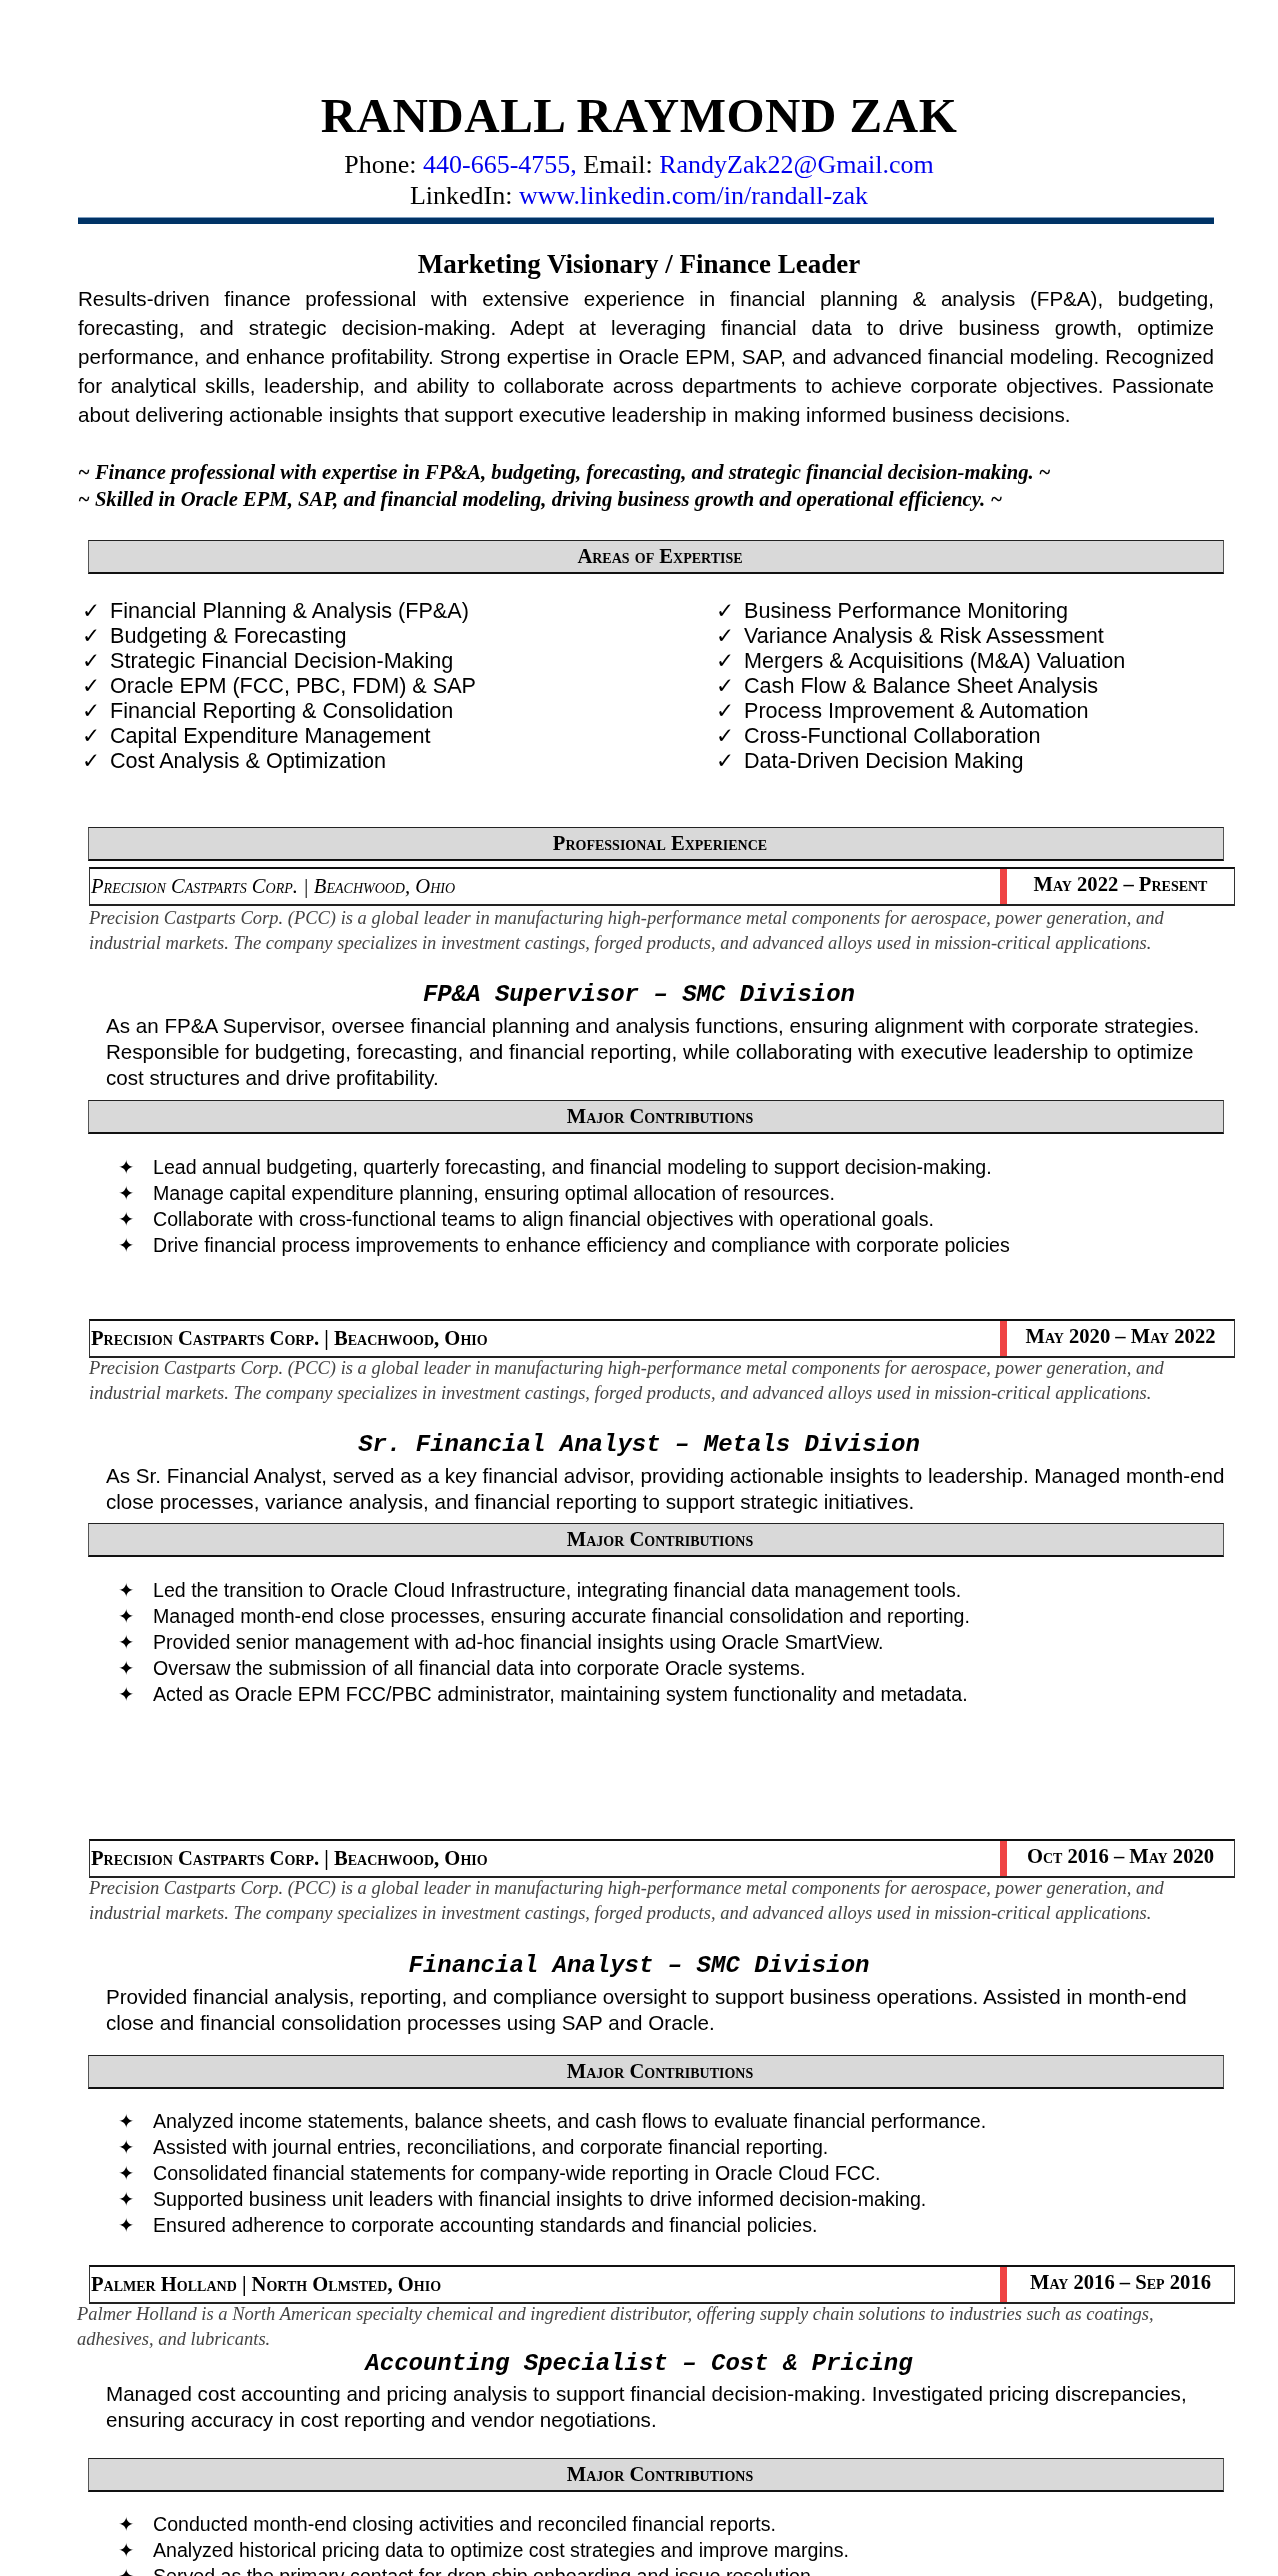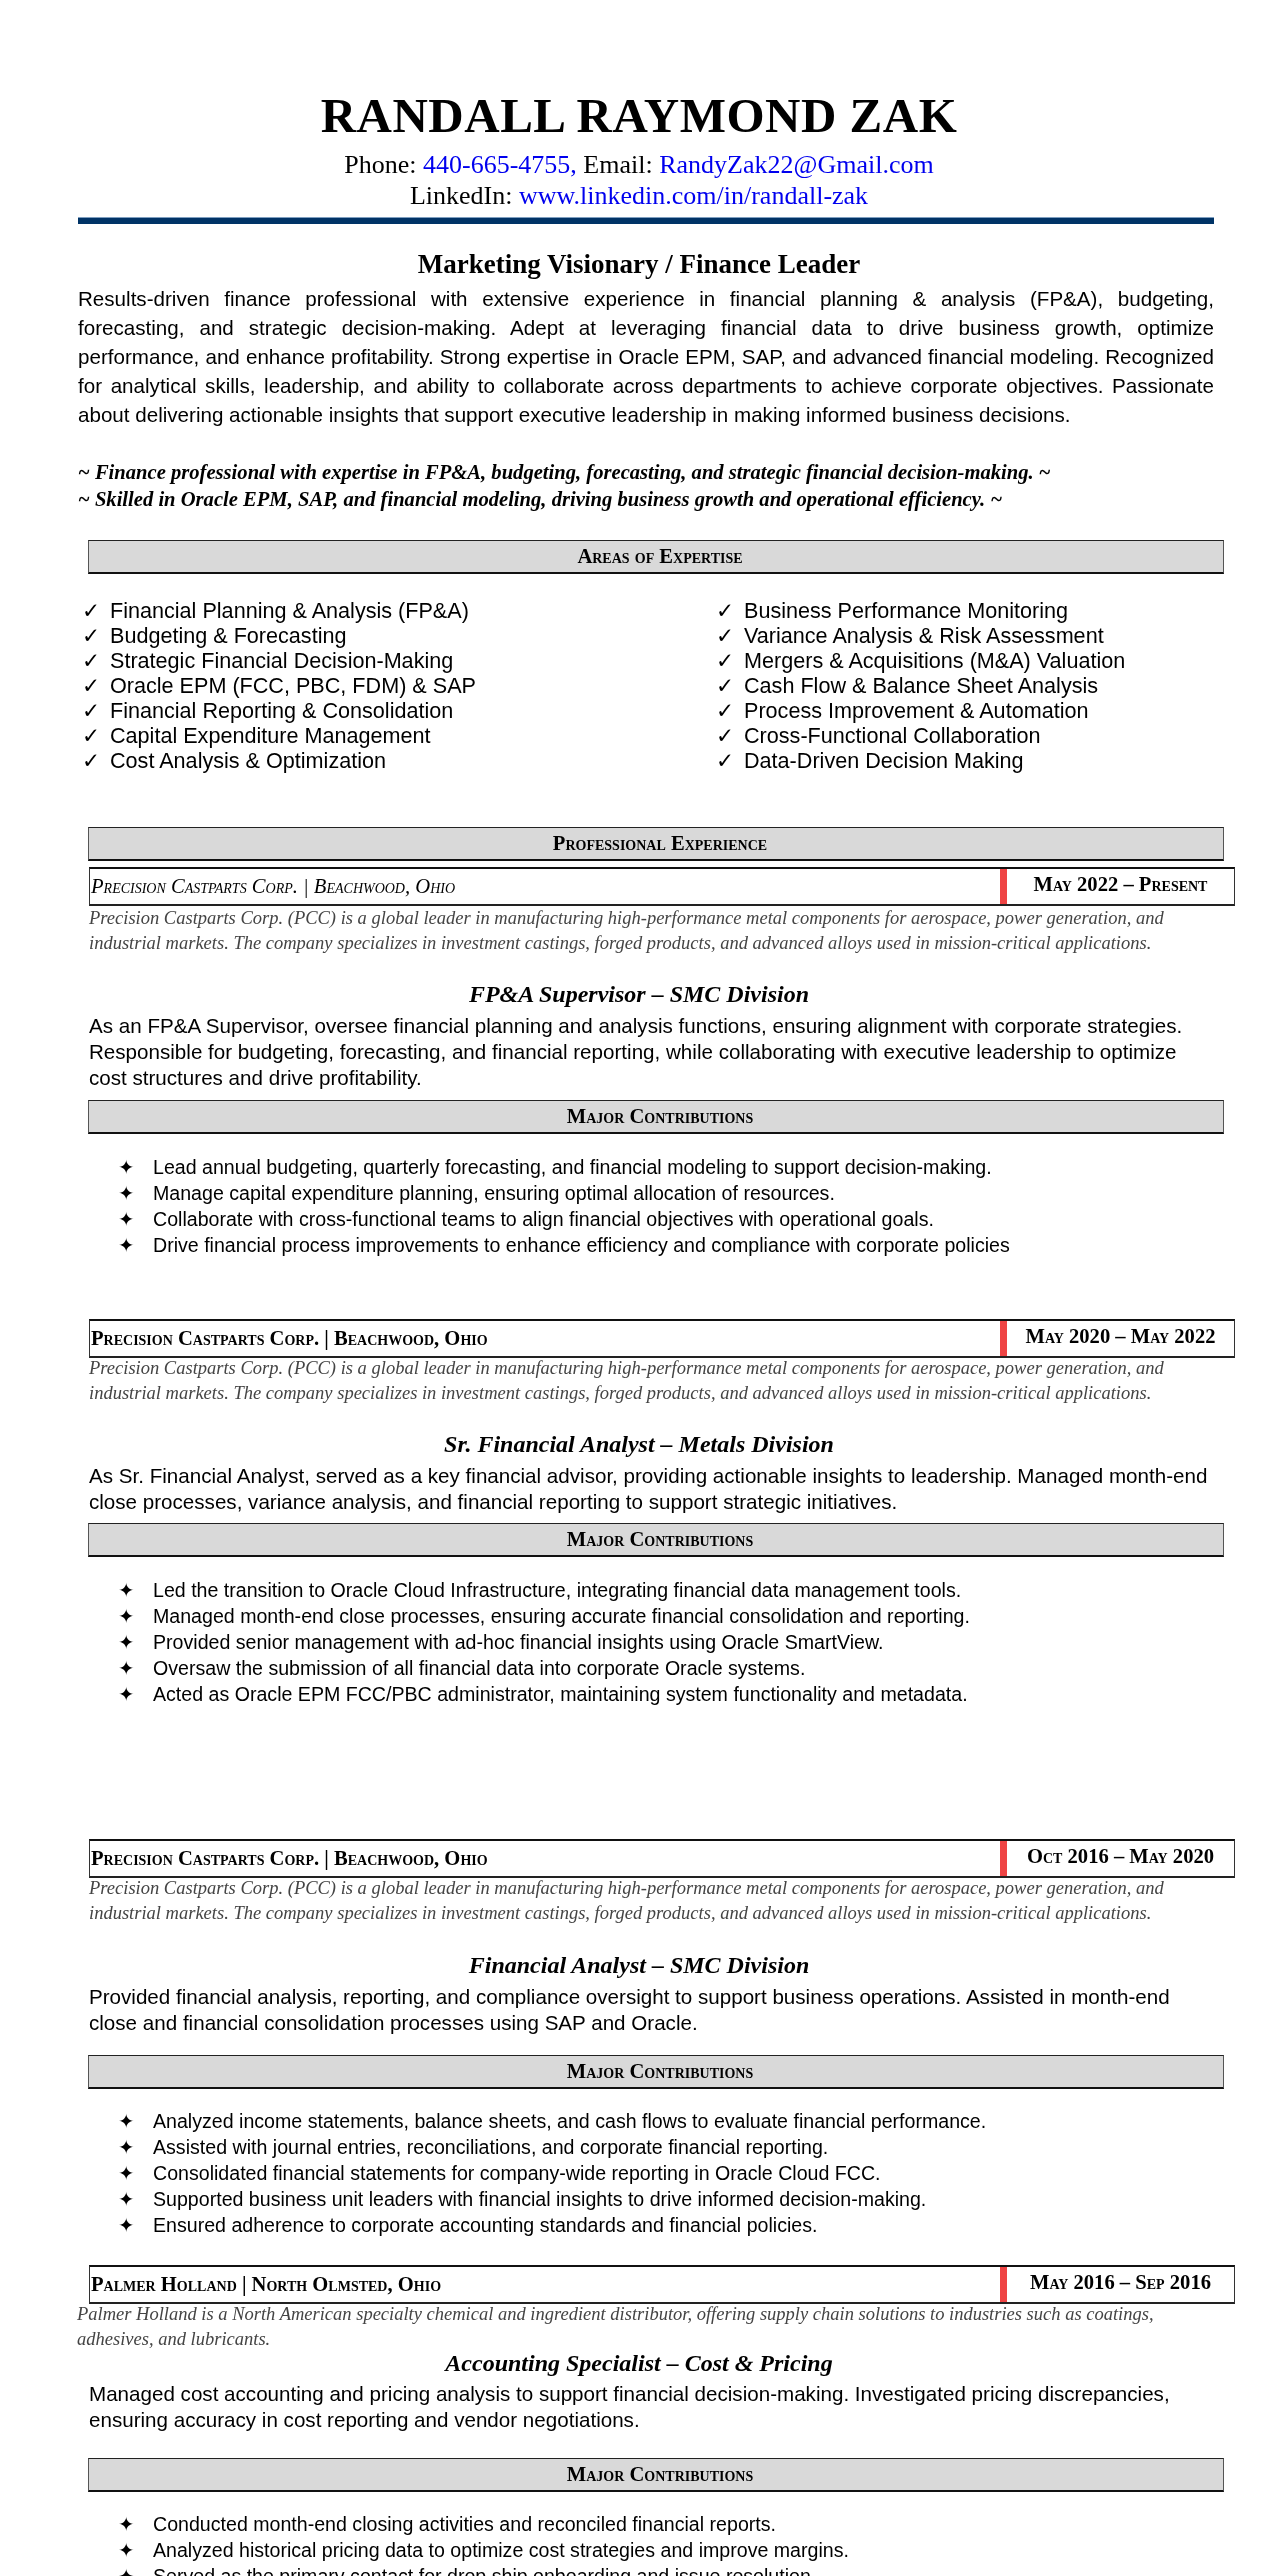--- a/index.html
+++ b/index.html
@@ -31,22 +31,22 @@
   .exp-item { white-space: nowrap; }
   .check { display: inline-block; width: 28px; }
 
   
   .company-row { left: 89px; width: 1144px; height: 35px; border: 1px solid #333; border-top: 2.1px solid #111; border-bottom: 2.1px solid #222; display: flex; }
   .company-cell { flex: 1; font-family: "Liberation Serif", "DejaVu Serif", serif; font-variant: small-caps; font-weight: bold; font-size: 20.6px; line-height: 34px; padding-left: 1px; white-space: nowrap; }
   .company-cell.italic { font-style: italic; font-weight: normal; }
   .date-cell { width: 227px; border-left: 7px solid #ef4444; font-family: "Liberation Serif", "DejaVu Serif", serif; font-variant: small-caps; font-weight: bold; font-size: 20.6px; line-height: 31px; text-align: center; white-space: nowrap; }
 
   .company-desc { left: 89px; width: 1144px; font-family: "Liberation Serif", "DejaVu Serif", serif; font-style: italic; color: #444; font-size: 18.5px; line-height: 25px; text-align: left; }
-  .role-title { left: 0; width: 1278px; font-family: Liberation Serif, serif; font-style: italic; font-weight: bold; font-size: 24px; line-height: 29px; text-align: center; }
-  .role-desc { left: 89px; width: 1123px; font-size: 20.6px; line-height: 26px; }
+  .role-title { left: 0; width: 1278px; font-family: Liberation Mono, monospace; font-style: italic; font-weight: bold; font-size: 24px; line-height: 29px; text-align: center; }
+  .role-desc { left: 106px; width: 1123px; font-size: 20.6px; line-height: 26px; }
 
   .bullets { left: 118px; width: 1082px; font-size: 19.6px; line-height: 26px; }
   .bullet { white-space: nowrap; }
   .star { display: inline-block; width: 35px; }
 </style>
 </head>
 <body>
 
 <div class="page">
 

